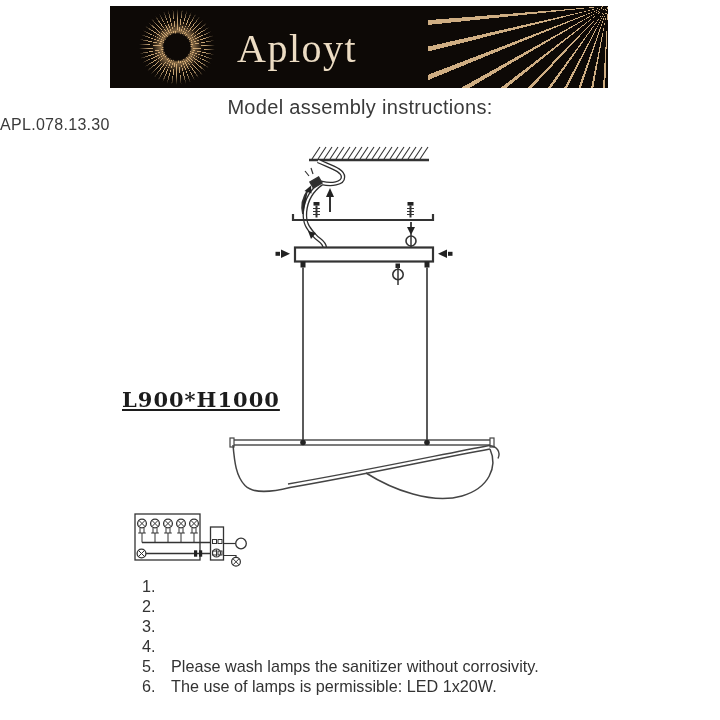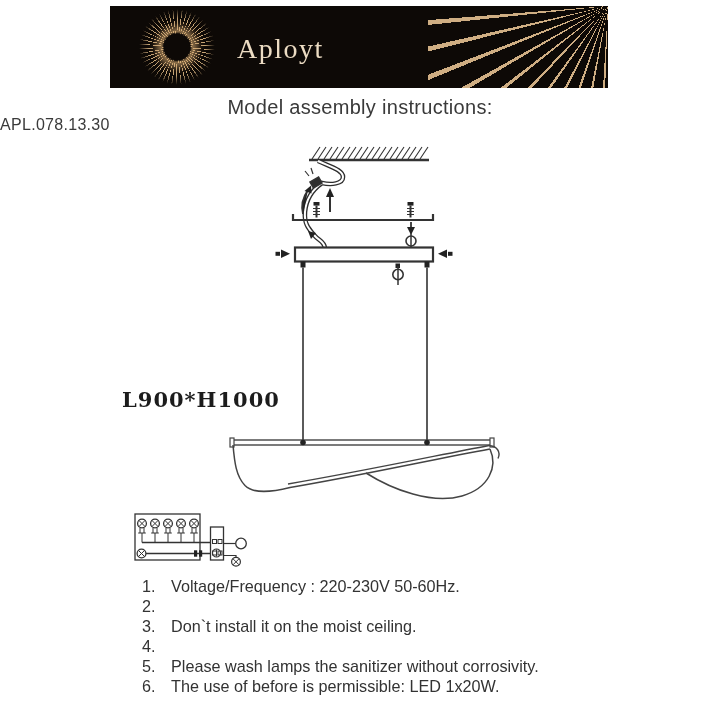--- a/index.html
+++ b/index.html
@@ -12,32 +12,32 @@
   .corner-rays{position:absolute;right:0;top:0;width:180px;height:82px;
           background:repeating-conic-gradient(from 182deg at 100% 0%,
             #cfae83 0deg 1.5deg, rgba(0,0,0,0) 1.5deg 8.2deg);}
   .starburst{position:absolute;left:28px;top:2px;width:78px;height:78px;border-radius:50%;
           background:
             radial-gradient(circle closest-side,#0d0906 0 33%,rgba(13,9,6,0) 37%),
             radial-gradient(circle closest-side,rgba(13,9,6,0) 0 72%,#0d0906 97%),
             radial-gradient(circle closest-side,rgba(0,0,0,0) 0 32%,rgba(224,178,118,.6) 40%,rgba(140,100,60,.12) 62%,rgba(0,0,0,0) 72%),
             repeating-conic-gradient(#c7a576 0deg 1.7deg, rgba(13,9,6,0) 1.7deg 7.2deg);}
   .brand{position:absolute;left:127px;top:24px;font-family:"Liberation Serif",serif;
-          font-size:28px;line-height:38px;color:#ecdcc3;letter-spacing:1.5px;}
+          font-size:40px;line-height:38px;color:#ecdcc3;letter-spacing:1.5px;}
 
   
   .title{position:absolute;left:0;top:96px;width:720px;text-align:center;
          font-size:20px;letter-spacing:.3px;color:#3a3a3a;}
   .model{position:absolute;left:0;top:116px;width:720px;text-align:left;
          font-size:16px;letter-spacing:.3px;color:#3a3a3a;}
 
   
   .dim-label{position:absolute;left:122px;top:387px;
          font-family:"DejaVu Serif",serif;font-weight:600;font-size:21px;
-         color:#1c1c1c;letter-spacing:1px;}
+         color:#1c1c1c;letter-spacing:1px;text-decoration:underline;}
 
   
   .diagram{position:absolute;left:0;top:0;width:720px;height:720px;}
 
   
   .instructions{position:absolute;left:142px;top:576px;margin:0;padding:0;list-style:none;
          font-size:16.2px;color:#333;}
   .instructions li{display:flex;line-height:20px;margin:0;}
   .instructions .num{display:inline-block;min-width:17px;margin-right:12px;}
 </style>
@@ -162,34 +162,32 @@
       <circle cx="241" cy="543.5" r="5.3"></circle>
       <path stroke-width="1.2" d="M223.5 555.5 H236 V557.5"></path>
       <circle cx="236" cy="561.8" r="4.4" stroke-width="1.2"></circle>
       <path stroke-width="1" d="M233 558.8 L239 564.8 M239 558.8 L233 564.8"></path>
     </g>
   </svg>
 
   <ol class="instructions">
     <li>
       <span class="num">1.</span>
-      <span>Voltage/Frequency : 220-230V 50-60Hz.</span>
     </li>
     <li>
       <span class="num">2.</span>
     </li>
     <li>
       <span class="num">3.</span>
-      <span>Don`t install it on the moist ceiling.</span>
     </li>
     <li>
       <span class="num">4.</span>
     </li>
     <li>
       <span class="num">5.</span>
       <span>Please wash lamps the sanitizer without corrosivity.</span>
     </li>
     <li>
       <span class="num">6.</span>
-      <span>The use of before is permissible: LED 1x20W.</span>
+      <span>The use of lamps is permissible: LED 1x20W.</span>
     </li>
   </ol>
 </div>
 
 </body></html>

